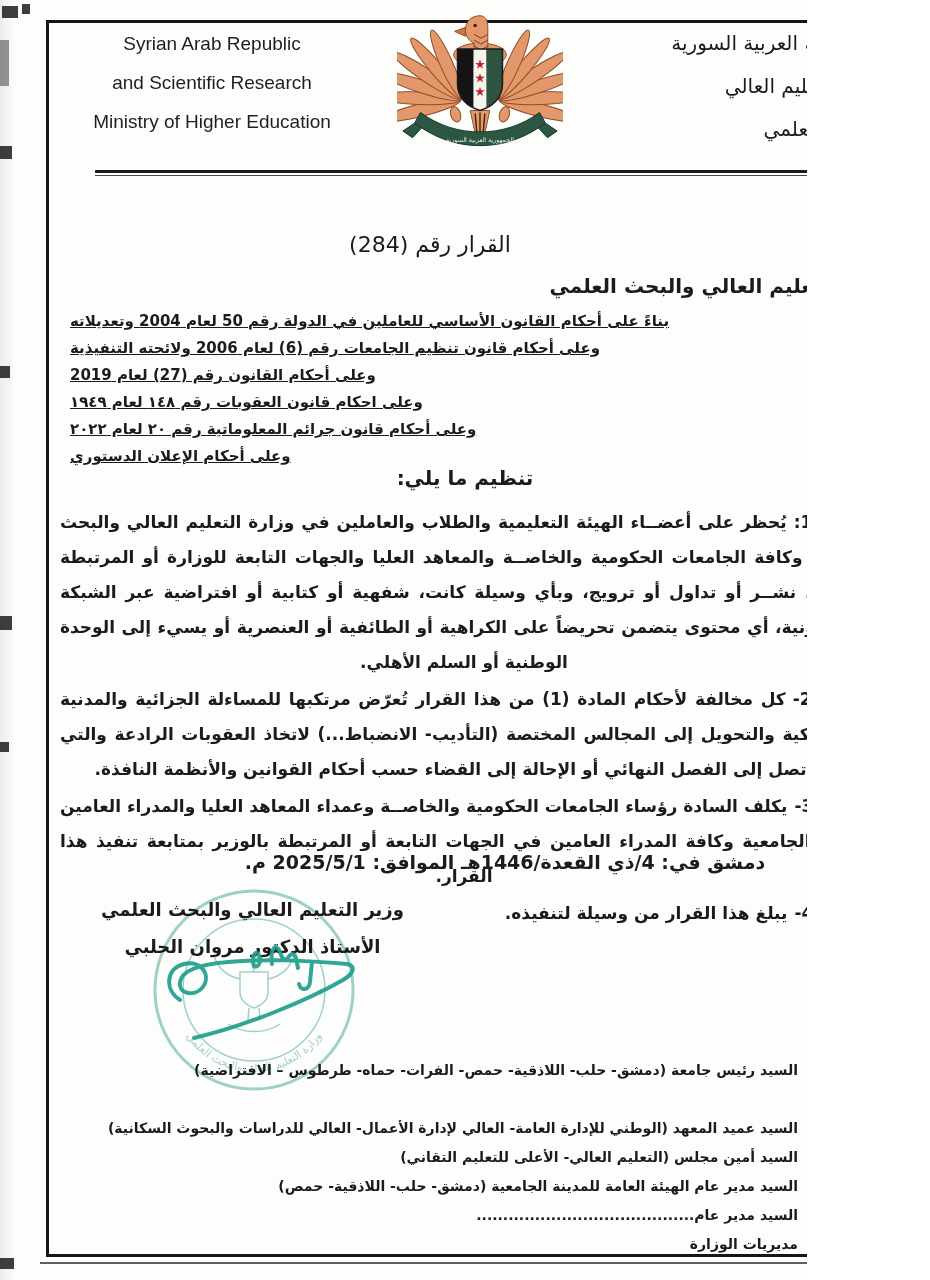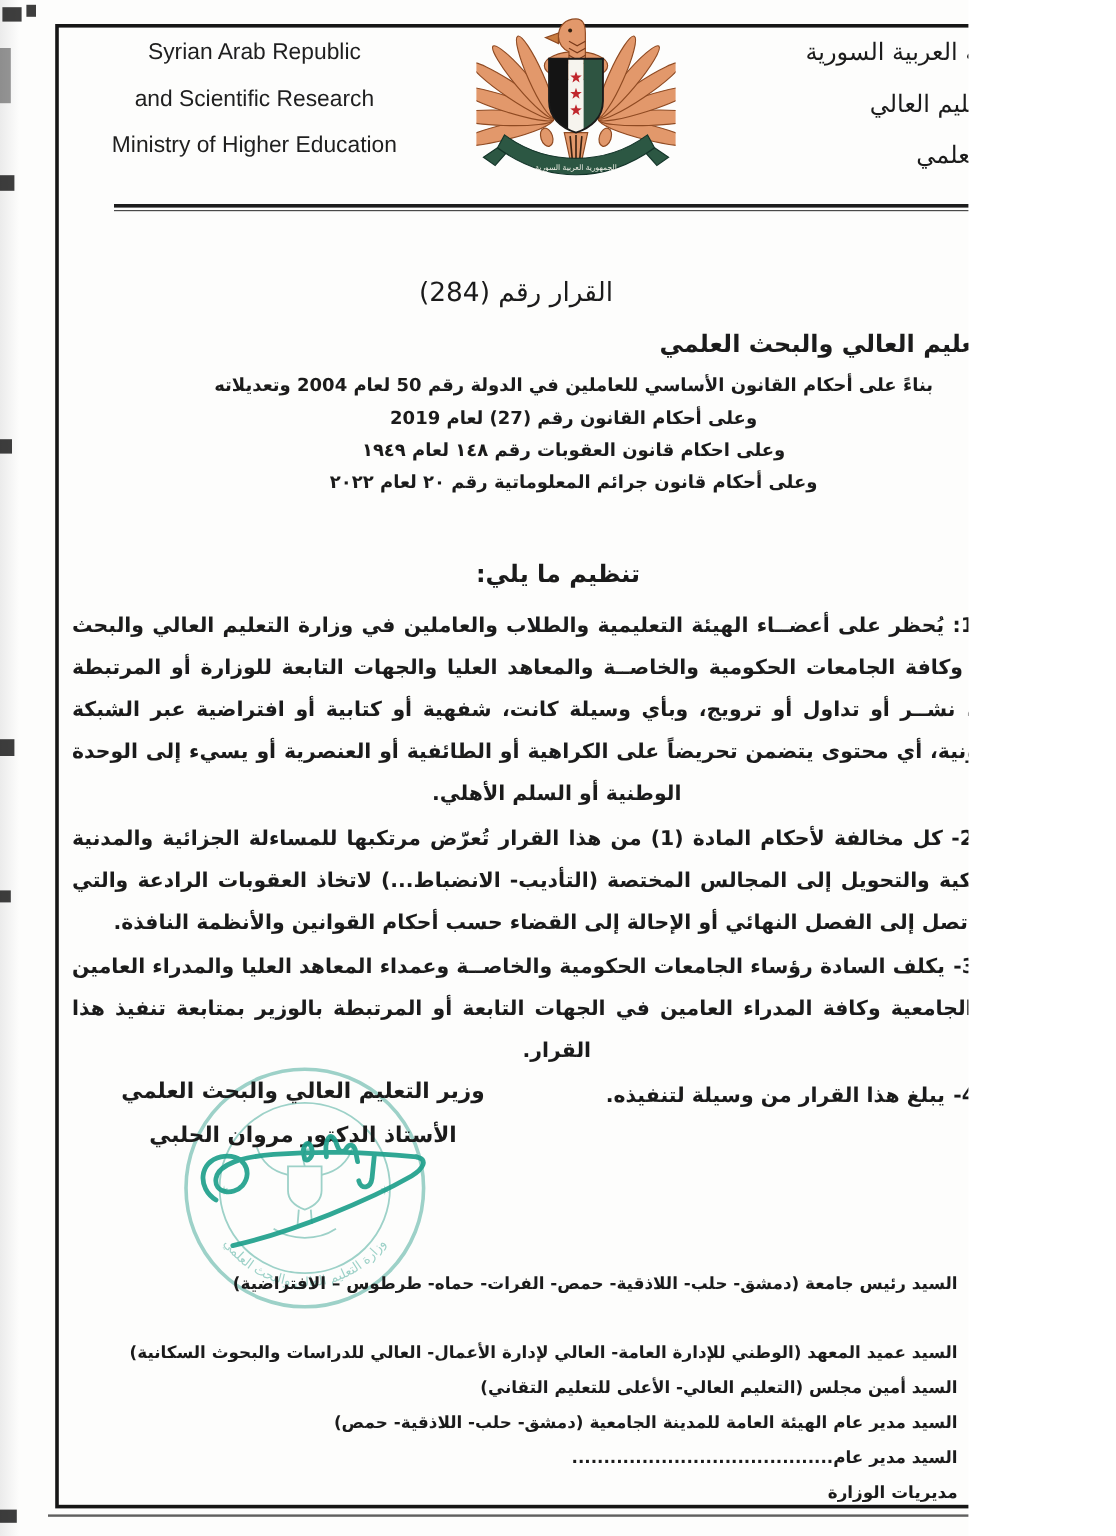--- a/index.html
+++ b/index.html
@@ -12,21 +12,21 @@
   .borderbox{left:46px;top:20px;width:850px;height:1231px;border:3px solid #161616;}
   .outer-bottom-line{left:40px;top:1262px;width:878px;height:2px;background:#2b2b2b;opacity:.75;}
   .artifact{background:#1c1c1c;opacity:.85;}
   .hdr-en{left:62px;top:24px;width:300px;text-align:center;font-family:"Liberation Sans",sans-serif;
           font-size:19px;line-height:39px;color:#1f1f1f;}
   .hdr-ar{left:610px;top:22px;width:276px;text-align:right;direction:rtl;font-size:20px;line-height:43px;font-weight:500;}
   .emblem{left:397px;top:12px;width:166px;height:152px;}
   .hr{left:95px;top:170px;width:766px;height:2px;border-top:3px solid #1d1d1d;border-bottom:1px solid #4a4a4a;}
   .title{left:130px;top:232px;width:600px;text-align:center;font-size:22px;font-weight:normal;direction:rtl;}
   .subtitle{left:70px;top:274px;width:816px;text-align:right;direction:rtl;font-size:20px;font-weight:bold;}
-  .preamble{left:70px;top:308px;width:816px;text-align:center;direction:rtl;font-size:15px;font-weight:bold;line-height:27px;}
+  .preamble{left:70px;top:308px;width:816px;text-align:left;direction:rtl;font-size:15px;font-weight:bold;line-height:27px;text-decoration:underline;}
   .intro{left:70px;top:466px;width:790px;text-align:center;direction:rtl;font-size:20px;font-weight:bold;}
   .articles{left:58px;top:503px;width:812px;direction:rtl;font-size:17px;font-weight:bold;line-height:35px;}
   .article{margin:2px;text-align:justify;text-align-last:center;}
   .article.right-last{text-align-last:right;}
   .article .lbl{margin-left:7px;}
   .dateline{left:90px;top:851px;width:830px;text-align:center;direction:rtl;font-size:19px;font-weight:bold;}
   .sigblock{left:85px;top:891px;width:335px;text-align:center;direction:rtl;font-size:18px;font-weight:bold;line-height:37px;z-index:3;}
   .stamp{left:148px;top:884px;width:212px;height:212px;z-index:2;opacity:.55;}
   .signature{left:150px;top:936px;width:218px;height:112px;z-index:4;opacity:.92;}
   .dist-head{left:70px;top:1040px;width:816px;text-align:right;direction:rtl;font-size:15px;font-weight:700;z-index:5;}
@@ -122,34 +122,37 @@
     <div>والبحث العلمي</div>
   </div>
 
   <div class="abs hr"></div>
 
   <div class="abs title">القرار رقم (284)</div>
   <div class="abs subtitle">وزير التعليم العالي والبحث العلمي</div>
 
   <div class="abs preamble">
     <div>بناءً على أحكام القانون الأساسي للعاملين في الدولة رقم 50 لعام 2004 وتعديلاته</div>
+    <div>وعلى أحكام قانون تنظيم الجامعات رقم (6) لعام 2006 ولائحته التنفيذية</div>
     <div>وعلى أحكام القانون رقم (27) لعام 2019</div>
     <div>وعلى احكام قانون العقوبات رقم ١٤٨  لعام ١٩٤٩</div>
     <div>وعلى أحكام قانون جرائم المعلوماتية رقم ٢٠ لعام ٢٠٢٢</div>
+    <div>وعلى أحكام الإعلان الدستوري</div>
   </div>
 
   <div class="abs intro">تنظيم ما يلي:</div>
 
   <div class="abs articles">
     <p class="article"><span class="lbl">المادة 1:</span><span>يُحظر على أعضــاء الهيئة التعليمية والطلاب والعاملين في وزارة التعليم العالي والبحث العلمي وكافة الجامعات الحكومية والخاصــة والمعاهد العليا والجهات التابعة للوزارة أو المرتبطة بالوزير، نشــر أو تداول أو ترويج، وبأي وسيلة كانت، شفهية أو كتابية أو افتراضية عبر الشبكة الالكترونية، أي محتوى يتضمن تحريضاً على الكراهية أو الطائفية أو العنصرية أو يسيء إلى الوحدة الوطنية أو السلم الأهلي.</span></p>
     <p class="article"><span class="lbl">المادة 2-</span><span>كل مخالفة لأحكام المادة (1) من هذا القرار تُعرّض مرتكبها للمساءلة الجزائية والمدنية والمسلكية والتحويل إلى المجالس المختصة (التأديب- الانضباط...) لاتخاذ العقوبات الرادعة والتي قد تصل إلى الفصل النهائي أو الإحالة إلى القضاء حسب أحكام القوانين والأنظمة النافذة.</span></p>
     <p class="article"><span class="lbl">المادة 3-</span><span>يكلف السادة رؤساء الجامعات الحكومية والخاصــة وعمداء المعاهد العليا والمدراء العامين للمدن الجامعية وكافة المدراء العامين في الجهات التابعة أو المرتبطة بالوزير بمتابعة تنفيذ هذا القرار.</span></p>
     <p class="article right-last"><span class="lbl">المادة 4-</span><span>يبلغ هذا القرار من وسيلة لتنفيذه.</span></p>
   </div>
 
+  <div class="abs dateline">دمشق في:  4/ذي القعدة/1446هـ   الموافق: 2025/5/1 م.</div>
 
   <div class="abs stamp">
     <svg viewBox="0 0 212 212" width="212" height="212">
       <g stroke="#4FAE9E" fill="none">
         <circle cx="106" cy="106" r="99" stroke-width="3"></circle>
         <circle cx="106" cy="106" r="71" stroke-width="1.5"></circle>
         <path d="M92,88 L120,88 L120,108 C120,116 114,121 106,124 C98,121 92,116 92,108 Z" stroke-width="1.5"></path>
         <path d="M92,95 C78,92 70,84 66,72 M120,95 C134,92 142,84 146,72" stroke-width="1.5"></path>
         <path d="M106,88 C103,78 106,72 111,74" stroke-width="1.5"></path>
         <path d="M101,124 L100,136 M111,124 L112,136 M80,140 C95,150 117,150 132,140" stroke-width="1.5"></path>

